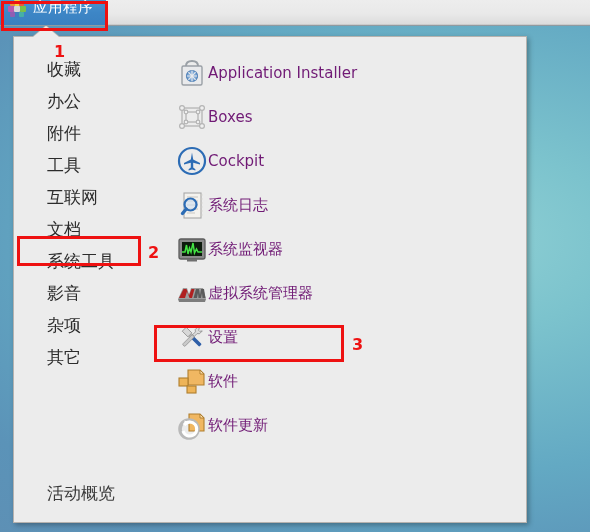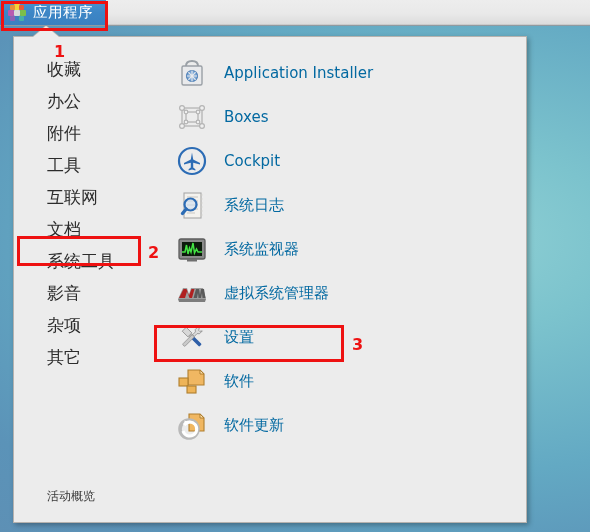--- a/index.html
+++ b/index.html
@@ -17,21 +17,21 @@
   }
   
   #topbar {
     position: absolute; left: 0; top: 0; width: 590px; height: 26px;
     background: linear-gradient(to bottom, #ededed 0%, #e9e9e9 55%, #dcdcdc 96%, #b9b9b9 100%);
     border-bottom: 1px solid #8f9aa0;
     display: flex; align-items: stretch;
     z-index: 40;
   }
   .menu-btn {
-    display: flex; align-items: center; gap: 7px;
+    display: flex; align-items: flex-start; gap: 7px;
     padding: 0 13px 0 8px;
     font-size: 14.5px; color: #2e3436;
     cursor: default;
   }
   .menu-btn.active {
     background: linear-gradient(to bottom, #4a93d0 0%, #3d86c6 50%, #3a80c0 100%);
     color: #ffffff;
   }
   .menu-btn .lbl { line-height: 1; letter-spacing: .5px; }
   
@@ -73,28 +73,28 @@
     flex: 1; position: relative; padding-top: 14px;
   }
   .cat {
     height: 32px; display: flex; align-items: center;
     padding-left: 33px;
     font-size: 17px; color: #2c2c2c; cursor: default;
     font-family: "DejaVu Sans", "Liberation Sans", sans-serif;
   }
   .app {
     height: 44px; display: flex; align-items: center;
-    padding-left: 12px; gap: 16px;
-    font-size: 15px; color: #0369a1; cursor: default;
+    padding-left: 12px; 
+    font-size: 15px; color: #701a75; cursor: default;
   }
   .app .ico { width: 32px; height: 32px; flex: none; position: relative; }
   .app .name { line-height: 1; }
   #activities {
     position: absolute; left: 33px; bottom: 17px;
-    font-size: 12px; color: #3a3a3a; cursor: default;
+    font-size: 17px; color: #3a3a3a; cursor: default;
   }
   svg { display: block; }
 </style>
 </head>
 <body>
 
 <div id="screen">
 
   <div id="topbar">
     <div class="menu-btn active">

